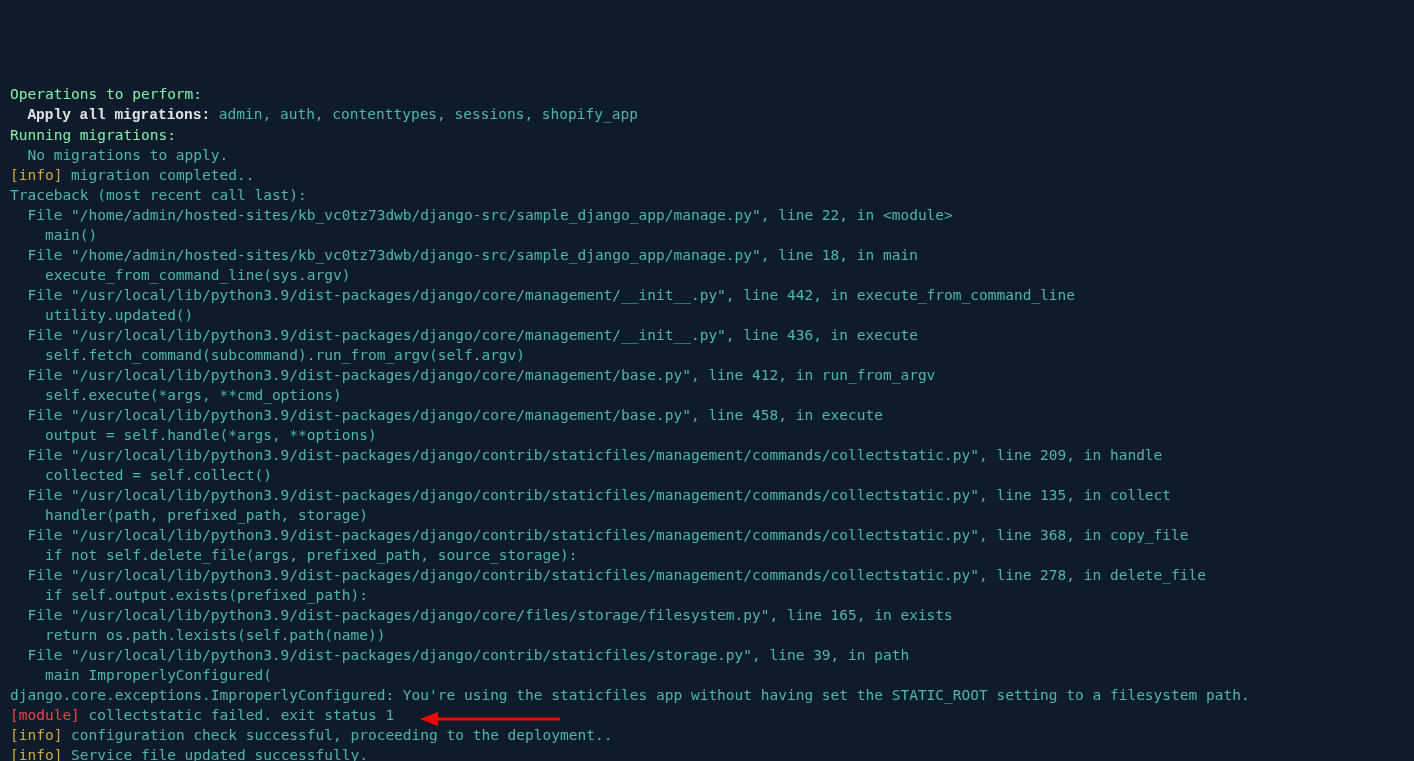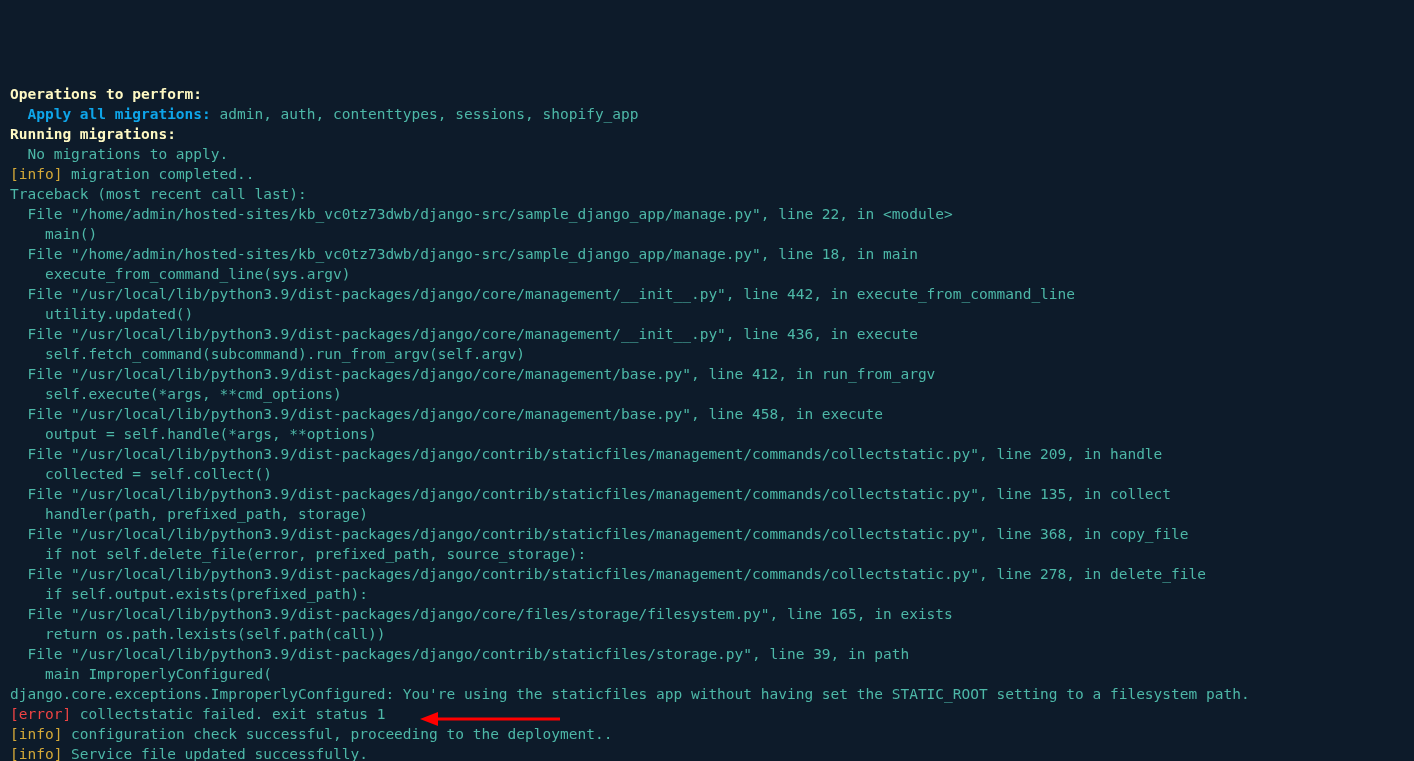--- a/index.html
+++ b/index.html
@@ -11,26 +11,27 @@
       background-color: #0d1b2a;
       font-family: 'Monaco', 'Menlo', 'Consolas', monospace;
       font-size: 14.5px;
       line-height: 1.38;
       color: #4db8a8;
       padding: 4px 10px;
       white-space: pre;
       overflow-x: auto;
     }
     .blue-bold {
-      color: #fef9c3;
-      font-weight: bold;
+      color: #86efac;
+      font-weight: normal;
     }
     .green-bold {
-      color: #0ea5e9;
+      color: #e5e5e5;
       font-weight: bold;
+      font-family: Liberation Mono, monospace;
     }
     .teal {
       color: #4db8a8;
       text-align: right;
     }
     .yellow {
       color: #d4a938;
     }
     .red {
       color: #ef4444;
@@ -64,29 +65,29 @@
 <span class="teal">    self.fetch_command(subcommand).run_from_argv(self.argv)</span>
 <span class="teal">  File "/usr/local/lib/python3.9/dist-packages/django/core/management/base.py", line 412, in run_from_argv</span>
 <span class="teal">    self.execute(*args, **cmd_options)</span>
 <span class="teal">  File "/usr/local/lib/python3.9/dist-packages/django/core/management/base.py", line 458, in execute</span>
 <span class="teal">    output = self.handle(*args, **options)</span>
 <span class="teal">  File "/usr/local/lib/python3.9/dist-packages/django/contrib/staticfiles/management/commands/collectstatic.py", line 209, in handle</span>
 <span class="teal">    collected = self.collect()</span>
 <span class="teal">  File "/usr/local/lib/python3.9/dist-packages/django/contrib/staticfiles/management/commands/collectstatic.py", line 135, in collect</span>
 <span class="teal">    handler(path, prefixed_path, storage)</span>
 <span class="teal">  File "/usr/local/lib/python3.9/dist-packages/django/contrib/staticfiles/management/commands/collectstatic.py", line 368, in copy_file</span>
-<span class="teal">    if not self.delete_file(error, prefixed_path, source_storage):</span>
+<span class="teal">    if not self.delete_file(args, prefixed_path, source_storage):</span>
 <span class="teal">  File "/usr/local/lib/python3.9/dist-packages/django/contrib/staticfiles/management/commands/collectstatic.py", line 278, in delete_file</span>
 <span class="teal">    if self.output.exists(prefixed_path):</span>
 <span class="teal">  File "/usr/local/lib/python3.9/dist-packages/django/core/files/storage/filesystem.py", line 165, in exists</span>
-<span class="teal">    return os.path.lexists(self.path(call))</span>
+<span class="teal">    return os.path.lexists(self.path(name))</span>
 <span class="teal">  File "/usr/local/lib/python3.9/dist-packages/django/contrib/staticfiles/storage.py", line 39, in path</span>
 <span class="teal">    main ImproperlyConfigured(</span>
 <span class="teal">django.core.exceptions.ImproperlyConfigured: You're using the staticfiles app without having set the STATIC_ROOT setting to a filesystem path.</span>
-<span class="red">[error]</span><span class="teal"> collectstatic failed. exit status 1</span>
+<span class="red">[module]</span><span class="teal"> collectstatic failed. exit status 1</span>
 <span class="yellow">[info]</span><span class="teal"> configuration check successful, proceeding to the deployment..</span>
 <span class="yellow">[info]</span><span class="teal"> Service file updated successfully.</span>
 
 
 </div>
 
 <svg class="arrow-svg" viewBox="0 0 140 20">
   <line x1="140" y1="10" x2="15" y2="10" stroke="#ff0000" stroke-width="3"></line>
   <polygon points="0,10 18,3 18,17" fill="#ff0000"></polygon>
 </svg>

